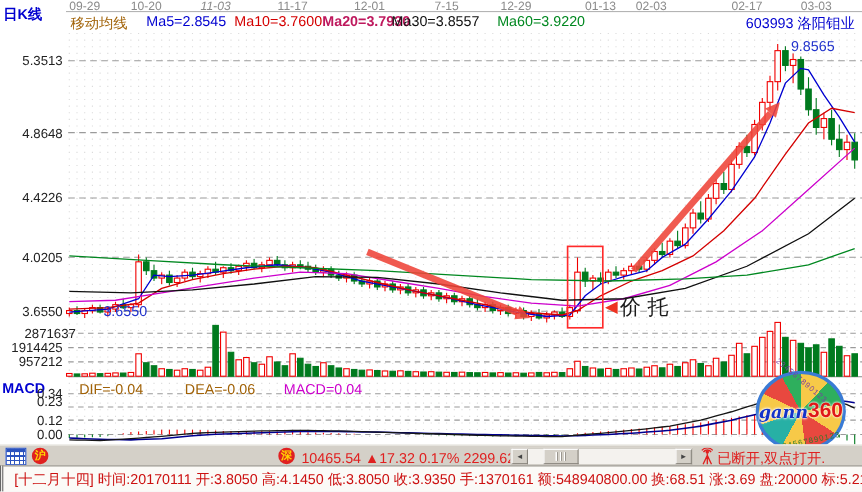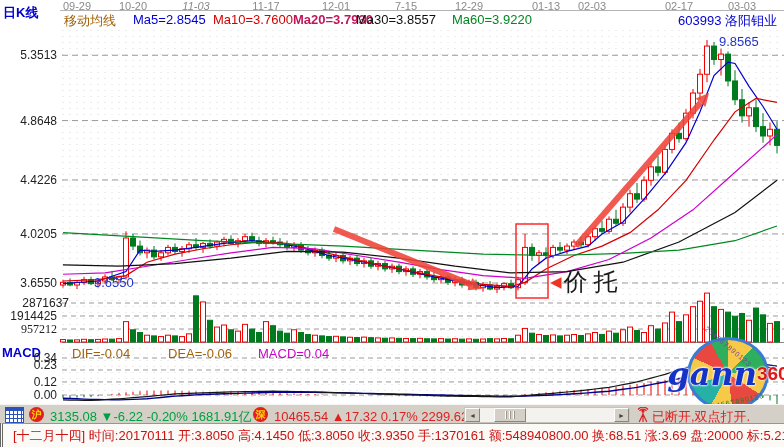--- a/index.html
+++ b/index.html
@@ -7,21 +7,21 @@
           font-family:"Liberation Sans",sans-serif;}
   #chart-svg{position:absolute;left:0;top:0;}
   .date-label{position:absolute;top:0;width:44px;text-align:center;font-size:11px;color:#8a8a8a;}
   .topline{position:absolute;left:60px;top:10px;width:724px;border-top:1px solid #b4b4b4;}
   .pane-title{position:absolute;font-size:13px;color:#0000d0;font-weight:bold;}
   .legend-item{position:absolute;top:12px;font-size:13px;white-space:nowrap;color:#a16207;}
   .axis-label{position:absolute;left:0;width:57px;text-align:right;font-size:12px;color:#222;}
   .marker-label{position:absolute;font-size:13px;color:#2233cc;}
   .jiatuo{position:absolute;left:550px;top:266px;display:flex;align-items:center;}
   .jiatuo .arr{color:#ee3322;font-size:15px;margin-right:2px;}
-  .jiatuo .txt{font-family:"DejaVu Serif",serif;font-size:24px;color:#1a1a1a;letter-spacing:6px;}
+  .jiatuo .txt{font-family:"DejaVu Serif",serif;font-size:19px;color:#1a1a1a;letter-spacing:6px;}
   
   .statusbar{position:absolute;left:0;top:404px;width:784px;height:19px;background:#d4d0c8;
              border-top:1px solid #f6f5f2;box-sizing:content-box;}
   .grid-icon{position:absolute;left:5px;top:2px;width:17px;height:14px;background-color:#fff;border:1px solid #2a52be;
      background-image:linear-gradient(#2a52be,#2a52be),
        repeating-linear-gradient(90deg,transparent 0 3px,#2a52be 3px 4px),
        repeating-linear-gradient(0deg,transparent 0 3px,#2a52be 3px 4px);
      background-size:100% 3px,100% 100%,100% 100%;background-repeat:no-repeat,repeat,repeat;}
   .idx-icon{position:absolute;top:2px;width:15px;height:15px;border-radius:50%;background:#e02020;
             color:#ffd700;font-size:10px;font-weight:bold;text-align:center;line-height:15px;}
@@ -41,21 +41,21 @@
   .antenna{position:absolute;left:636px;top:2px;}
   
   .infobar{position:absolute;left:0;top:423px;width:784px;height:24px;background:#fbfaf7;
            border-top:1px solid #9a968e;box-sizing:border-box;color:#cc1111;font-size:13px;
            line-height:23px;padding-left:10px;white-space:nowrap;border-left:3px double #666;}
   
   .logo{position:absolute;left:687px;top:337px;width:82px;height:74px;border-radius:50%;
         border:3px solid #3a7bd5;box-sizing:border-box;display:flex;align-items:center;justify-content:center;
         background:conic-gradient(#f7c948 0 12%,#2eaf5d 12% 22%,#f7c948 22% 34%,#e8483f 34% 48%,
                    #f7c948 48% 58%,#27b0a5 58% 70%,#f7c948 70% 82%,#e8483f 82% 92%,#2eaf5d 92% 100%);}
-  .logo .g1{font-family:"DejaVu Serif",serif;font-style:italic;font-weight:bold;font-size:32px;color:#1433c8;
+  .logo .g1{font-family:"DejaVu Serif",serif;font-style:italic;font-weight:bold;font-size:16px;color:#1433c8;
             text-shadow:0 0 2px #fff,0 0 2px #fff,0 0 3px #fff;}
   .logo .g2{font-weight:bold;font-size:19px;color:#e01818;text-shadow:0 0 2px #fff,0 0 2px #fff;}
   .logo .rim{position:absolute;font-size:7px;color:#7a3fa0;letter-spacing:1px;}
 </style>
 </head>
 <body>
 
 <div class="screen">
 
   <svg id="chart-svg" width="784" height="404">
@@ -631,21 +631,21 @@
   <div class="legend-item" style="left:678px;color:#0000d0;">603993 洛阳钼业</div>
 
   <div id="axis-labels">
       <div class="axis-label" style="top: 48.2717px;">5.3513</div>
       <div class="axis-label" style="top: 113.584px;">4.8648</div>
       <div class="axis-label" style="top: 172.95px;">4.4226</div>
       <div class="axis-label" style="top: 226.932px;">4.0205</div>
       <div class="axis-label" style="top: 276px;">3.6550</div>
       <div class="axis-label" style="top: 296px; padding-left: 12px;">2871637</div>
       <div class="axis-label" style="top: 309px;">1914425</div>
-      <div class="axis-label" style="top: 322px; font-family: Liberation Serif, serif;">957212</div>
+      <div class="axis-label" style="top: 322px;">957212</div>
       <div class="axis-label" style="top: 351.008px;">0.34</div>
       <div class="axis-label" style="top: 358px;">0.23</div>
       <div class="axis-label" style="top: 374.944px;">0.12</div>
       <div class="axis-label" style="top: 388px;">0.00</div>
     </div>
 
   <div class="legend-item" style="left:72px;top:346px;">DIF=-0.04</div>
   <div class="legend-item" style="left:168px;top:346px;color:#a16207;">DEA=-0.06</div>
   <div class="legend-item" style="left:258px;top:346px;color:#cc00cc;">MACD=0.04</div>
 
@@ -660,21 +660,20 @@
   <div class="logo">
     <span class="rim" style="top:3px;right:8px;transform:rotate(40deg);">234567890123</span>
     <span class="rim" style="bottom:3px;left:16px;transform:rotate(-12deg);color:#2a7a2a;">234567890123</span>
     <span class="g1">gann</span>
     <span class="g2">360</span>
   </div>
 
   <div class="statusbar">
     <div class="grid-icon"></div>
     <div class="idx-icon" style="left:29px;">沪</div>
-    <div class="idx-text sh" style="left:50px;">3135.08 ▼-6.22 -0.20% 1681.91亿</div>
     <div class="idx-icon" style="left:253px;">深</div>
     <div class="idx-text sz" style="left:274px;">10465.54 ▲17.32 0.17% 2299.62亿</div>
     <div class="scrollbar">
       <div class="sb-btn">◄</div>
       <div class="sb-track">
         <div class="sb-thumb"></div>
       </div>
       <div class="sb-btn">►</div>
     </div>
     <div class="antenna">

